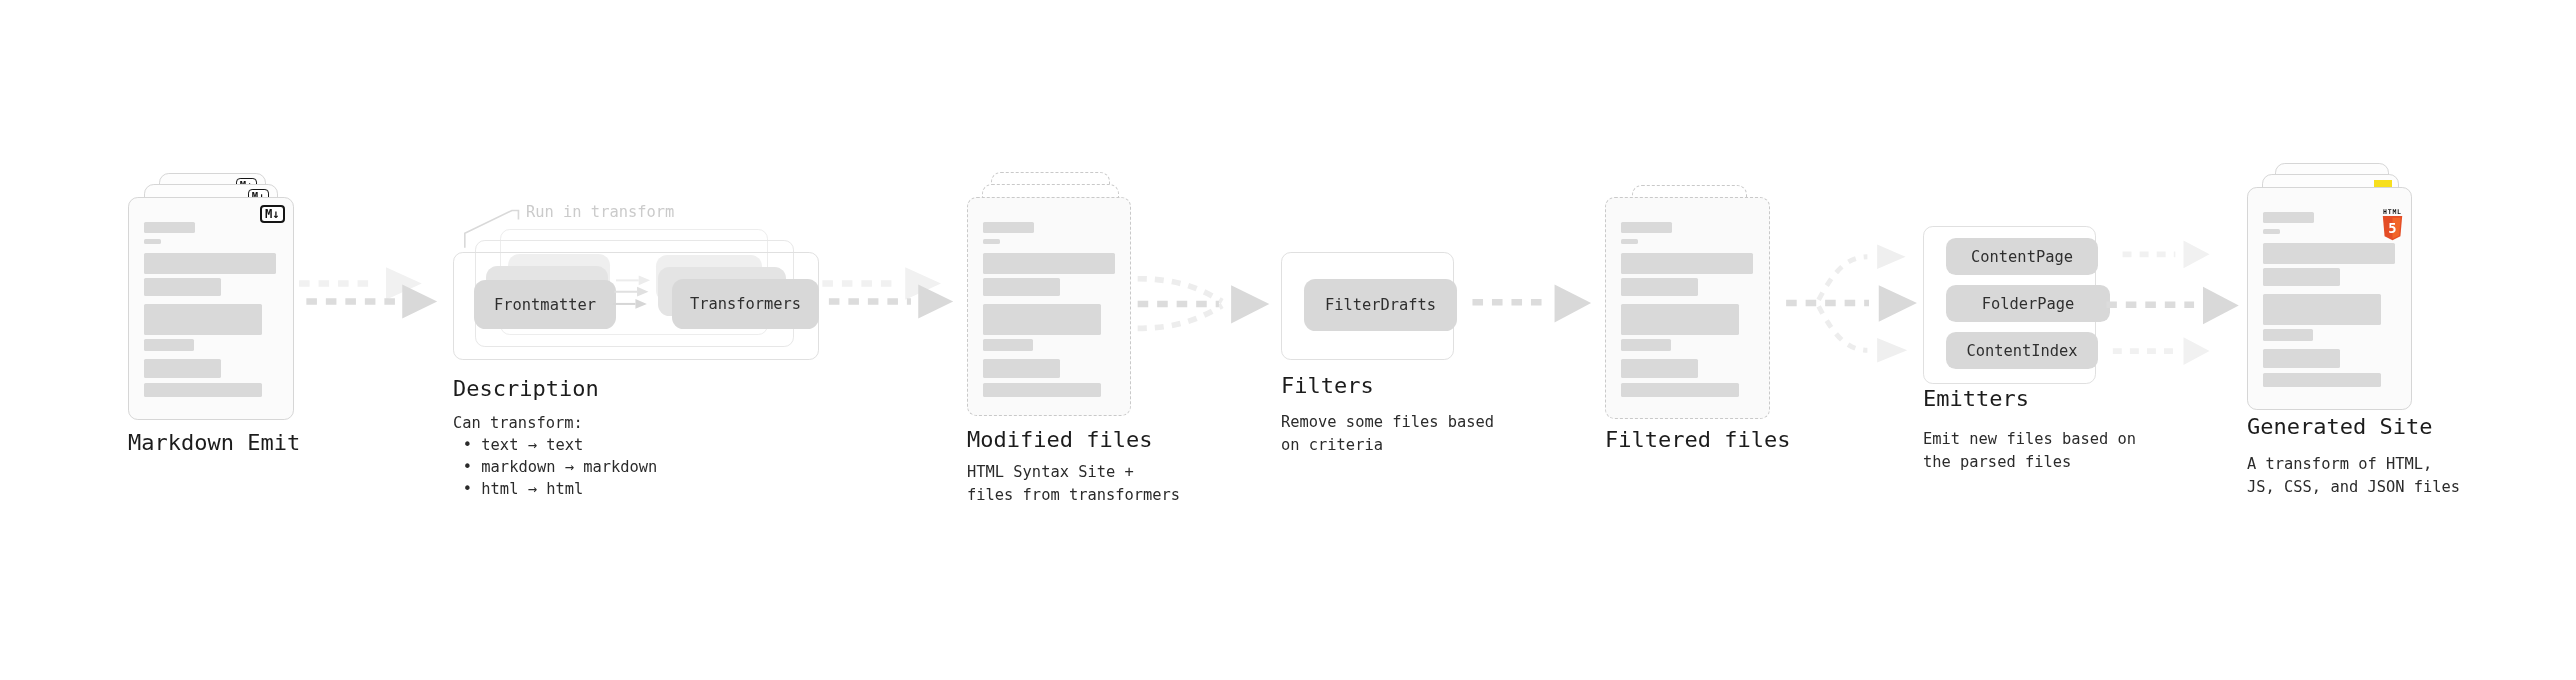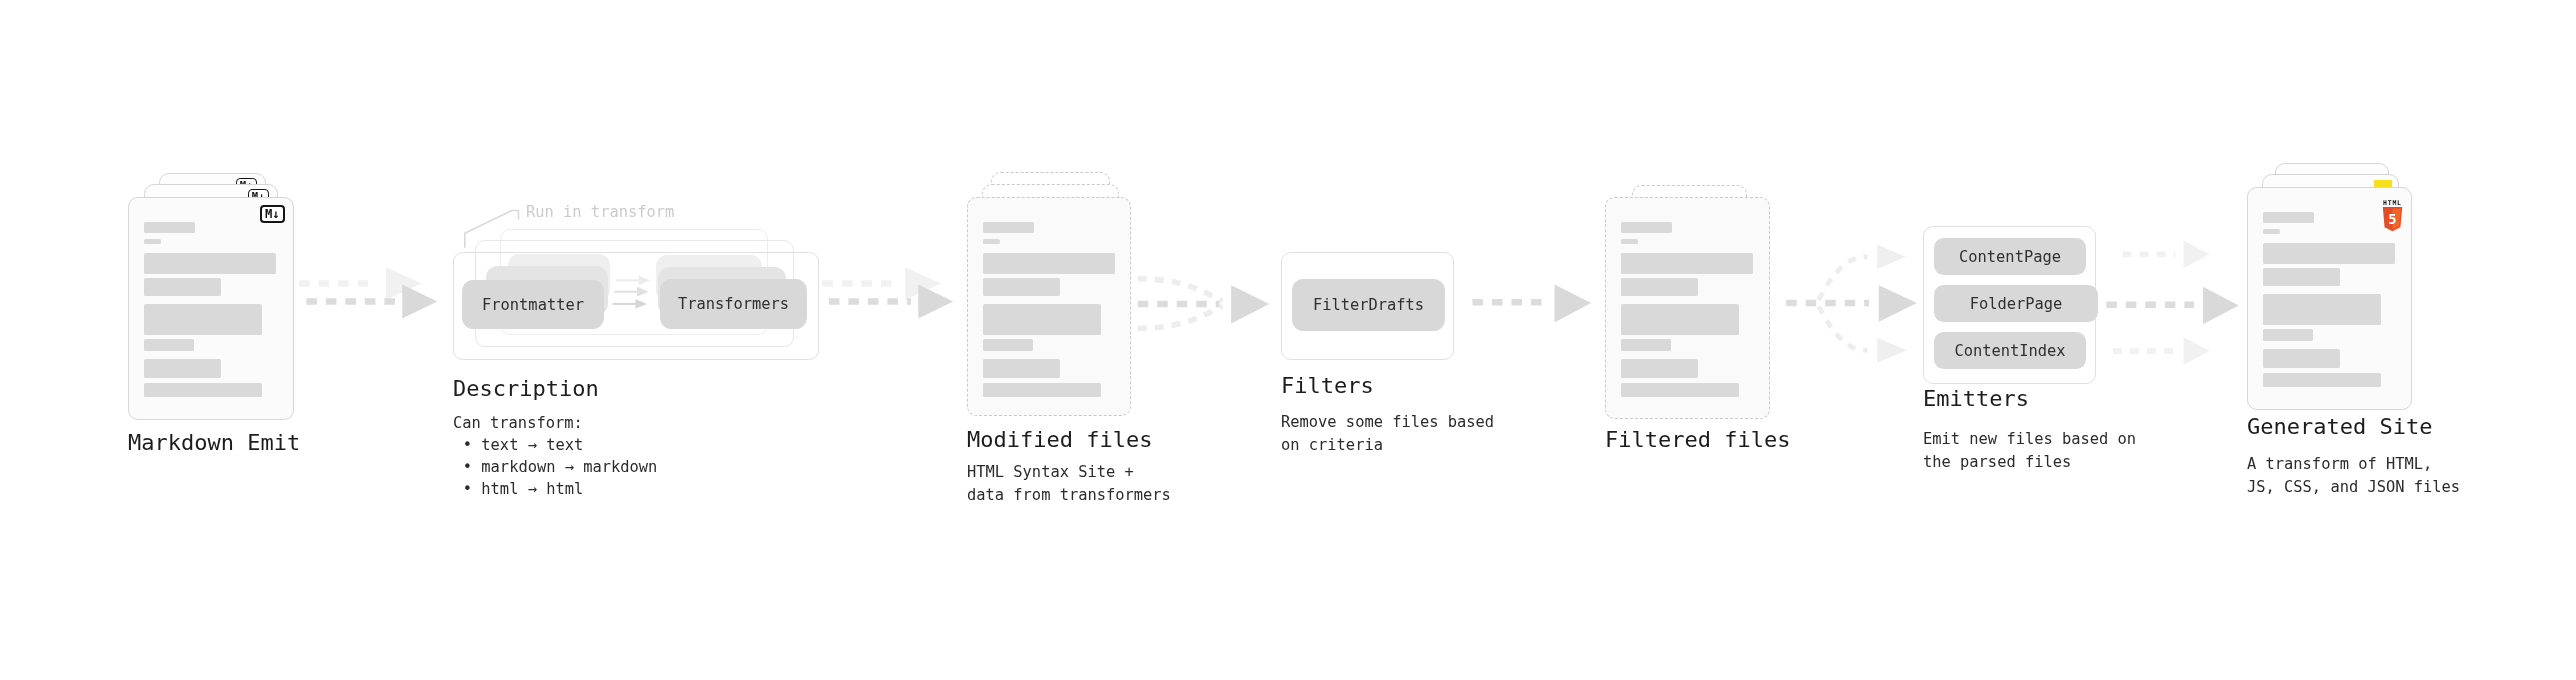--- a/index.html
+++ b/index.html
@@ -15,28 +15,28 @@
   .bar{background:#d9d9d9;border-radius:1.6px;}
   
   .md-badge{position:absolute;top:6.5px;right:8.1px;border:2.4px solid #151515;border-radius:4.1px;
             background:#fff;color:#151515;font-weight:bold;font-size:12.2px;line-height:1.15;padding:0 3.3px;}
   .md-badge.sm{font-size:10.6px;border-width:1.6px;top:4.1px;}
   
   .css-badge{position:absolute;top:11px;right:9.8px;display:flex;flex-direction:column;align-items:center;}
   .css-badge .t{font-size:6.5px;font-weight:bold;color:#1a1a1a;line-height:1;}
   .css-badge .u{width:16.3px;height:2.4px;background:#2965f1;margin-top:0.8px;}
   .js-badge{position:absolute;top:4.9px;right:6.5px;width:18px;height:8.1px;background:#f7df1e;}
-  .html-badge{position:absolute;top:12px;right:8.1px;display:flex;flex-direction:column;align-items:center;}
+  .html-badge{position:absolute;top:21px;right:8.1px;display:flex;flex-direction:column;align-items:center;}
   .html-badge .t{font-size:6.5px;font-weight:bold;color:#111;letter-spacing:0.8px;line-height:1;margin-bottom:0.8px;}
   
   .frame{position:absolute;box-sizing:border-box;border:1.6px solid #e0e0e0;border-radius:9.8px;background:transparent;}
   .frame.filled{background:#fff;}
   .ghost{position:absolute;border-radius:11.4px;}
   .gbox{position:absolute;box-sizing:border-box;background:#d8d8d8;border-radius:11.4px;
-        display:flex;align-items:center;justify-content:center;font-size:15.4px;color:#2f2f2f;}
+        display:flex;align-items:center;justify-content:center;font-size:15.4px;color:#2f2f2f;margin-left:12px;}
   
   .title{position:absolute;font-size:22px;line-height:22px;color:#1c1c1c;font-weight:500;white-space:nowrap;}
   .body-text{position:absolute;font-size:15.4px;line-height:23px;color:#2b2b2b;white-space:nowrap;}
   .body-text .ind{padding-left:9.8px;}
   .note{position:absolute;font-size:15.4px;line-height:15.4px;color:#cbcbcb;white-space:nowrap;}
 </style>
 </head>
 <body>
 
 <div class="canvas">
@@ -99,21 +99,21 @@
           <div class="bar" style="width: 77px; height: 18.7px; margin-bottom: 7.3px;"></div>
           <div class="bar" style="width: 118px; height: 31px; margin-bottom: 4.1px;"></div>
           <div class="bar" style="width: 50px; height: 12.2px; margin-bottom: 8.1px;"></div>
           <div class="bar" style="width: 77px; height: 18.7px; margin-bottom: 4.9px;"></div>
           <div class="bar" style="width: 118px; height: 14px; margin-bottom: 0px;"></div>
         </div>
     </div>
     <div class="title" style="left:967px;top:429px">Modified files</div>
     <div class="body-text" style="left:967px;top:461px">
       <div>HTML Syntax Site +</div>
-      <div>data from transformers</div>
+      <div>files from transformers</div>
     </div>
   </div>
 
   <div>
     <div class="frame filled" style="left:1281px;top:252px;width:173px;height:108px"></div>
     <div class="gbox" style="left:1292px;top:279px;width:153px;height:52px">FilterDrafts</div>
     <div class="title" style="left:1281px;top:375px">Filters</div>
     <div class="body-text" style="left:1281px;top:411px">
       <div>Remove some files based</div>
       <div>on criteria</div>

